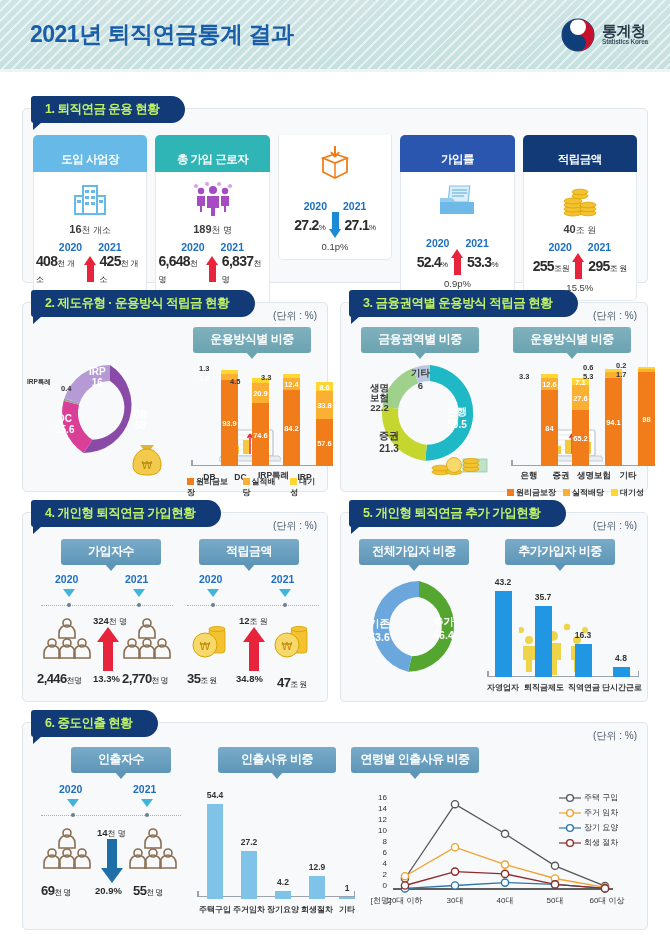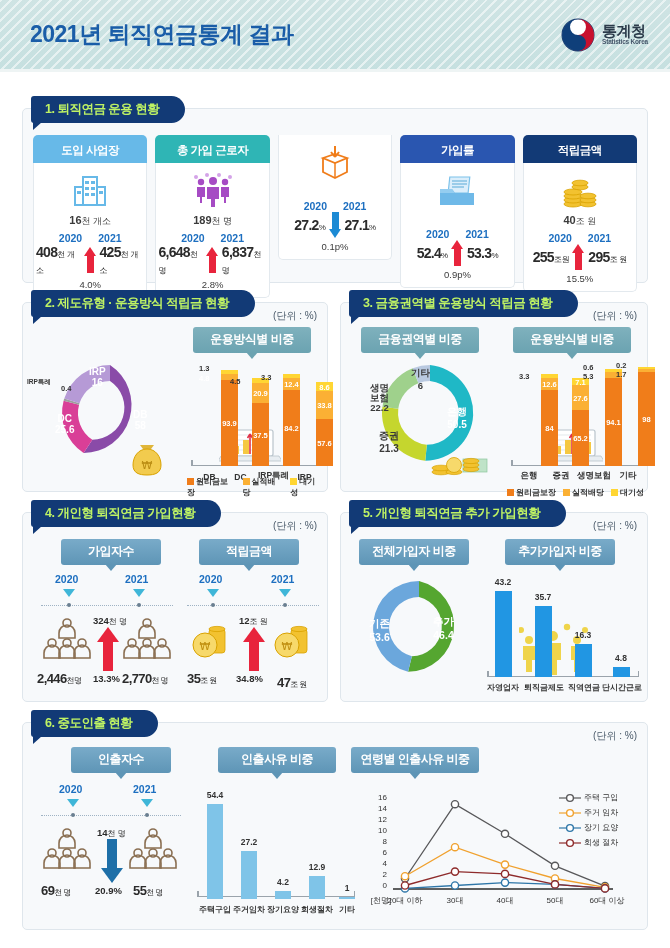--- a/index.html
+++ b/index.html
@@ -73,21 +73,21 @@
     border-top:7px solid #6ba3b1;
   }
   .pill.blue { background: linear-gradient(180deg,#79abc9 0%,#5e95b6 100%); }
   .pill.blue::after{ border-top-color:#5e95b6; }
 
   
   .kpi-row { display:flex; gap:8px; padding:10px 10px 8px; }
   .kpi-card { flex:1; display:flex; flex-direction:column; align-items:center; }
   .kpi-head {
     width:100%; text-align:center; color:#fff; font-size:11.5px; font-weight:bold;
-    letter-spacing:-0.5px; padding:8px 0 5px; border-radius:5px 5px 0 0;
+    letter-spacing:-0.5px; padding:17px 0 5px; border-radius:5px 5px 0 0;
   }
   .kpi-body {
     width:100%; background:#fff; border:1px solid #e3e9ee; border-top:none;
     border-radius:0 0 5px 5px; padding:8px 2px 7px;
     display:flex; flex-direction:column; align-items:center; gap:2px;
     min-height:112px;
   }
   .kpi-icon { height:40px; display:flex; align-items:center; justify-content:center; }
   .kpi-sub { font-size:9px; color:#3b3b3b; margin-top:1px; }
   .kpi-sub b{ font-size:11px; }
@@ -401,21 +401,21 @@
     <div class="lbl" style="left:16px;top:13px;font-size:7.5px;color:#333;">1.3</div>
     <div class="lbl" style="left:16px;top:23px;font-size:7.5px;color:#fff;">4.8</div>
     <div class="sbar-xlab" style="left:10px;width:33px;">DB</div>
 
     <div class="sbar-grp" style="left:49px;height:88px;">
       <div class="sbar-seg" style="background:#ffd633;height:5px;"></div>
       <div class="sbar-seg" style="background:#fbb034;height:20px;">
           <span>20.9</span>
         </div>
       <div class="sbar-seg" style="background:#f07d1a;height:63px;">
-          <span>37.5</span>
+          <span>74.6</span>
         </div>
     </div>
     <div class="lbl" style="left:47px;top:26px;font-size:7.5px;color:#333;">4.5</div>
     <div class="sbar-xlab" style="left:41px;width:33px;">DC</div>
 
     <div class="sbar-grp" style="left:80px;height:92px;">
       <div class="sbar-seg" style="background:#ffd633;height:4px;"></div>
       <div class="sbar-seg" style="background:#fbb034;height:12px;">
           <span>12.4</span>
         </div>

